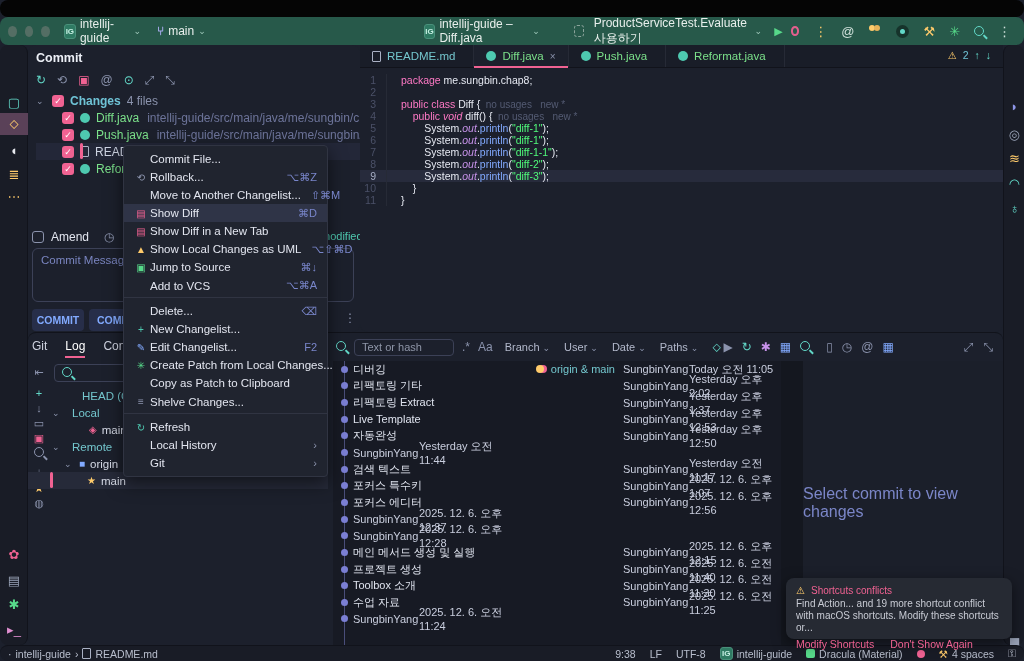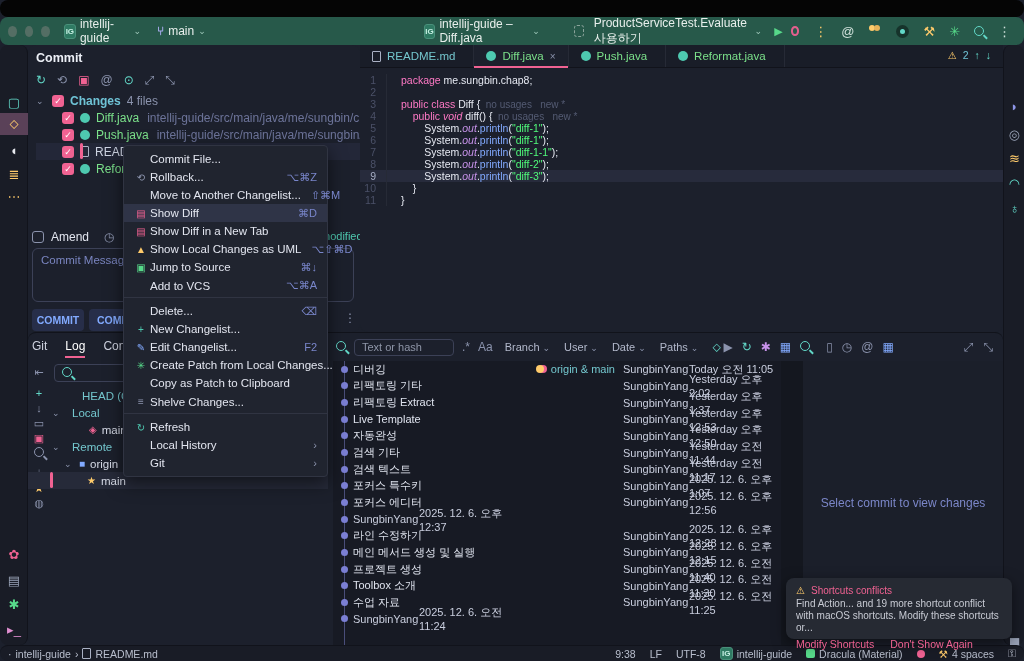--- a/index.html
+++ b/index.html
@@ -89,21 +89,21 @@
   #commitList::before{content:"";position:absolute;left:11px;top:0;bottom:0;width:1px;background:#4a4e7a;}
   .commit-row{height:16.65px;display:flex;align-items:center;font-size:11px;position:relative;padding-left:20px;}
   .commit-row .dot{position:absolute;left:8px;width:7px;height:7px;border-radius:50%;background:#7b7fd4;}
   .commit-row .msg{flex:1;color:#dfe3ee;white-space:nowrap;overflow:hidden;}
   .commit-row .tagwrap{display:flex;align-items:center;gap:4px;color:#74c7ce;margin-right:8px;}
   .tag-ic{width:8px;height:8px;border-radius:50%;background:#ffcb6b;box-shadow:3px 0 0 #f06292;margin-right:3px;}
   .commit-row .author{width:66px;color:#c9cede;flex:0 0 66px;}
   .commit-row .date{width:92px;color:#c9cede;flex:0 0 92px;}
   #scrollStrip{position:absolute;left:753px;top:28px;width:22px;bottom:0;background:#14171f;}
   #details{position:absolute;left:775px;top:28px;right:0;bottom:0;background:#1b1f2a;display:flex;align-items:center;justify-content:center;}
-  .placeholder{color:#7b86c8;font-size:12px;}
+  .placeholder{color:#7b86c8;font-size:16px;}
   
   #statusbar{left:0;top:645px;width:1024px;height:16px;background:#191c26;border-top:1px solid #11131b;display:flex;align-items:center;font-size:10.5px;color:#b9bfce;}
   .sb-item{margin-right:14px;display:flex;align-items:center;gap:4px;}
   .pinkdot{width:8px;height:8px;border-radius:50%;background:#f06292;}
   .matl{width:9px;height:9px;background:#57d98a;border-radius:2px;}
   
   #ctxmenu{left:123px;top:145px;width:205px;background:#20242f;border:1px solid #303442;border-radius:4px;box-shadow:0 6px 18px rgba(0,0,0,.55);padding:4px 0;z-index:50;}
   .mi{height:18px;display:flex;align-items:center;padding:0 10px 0 8px;font-size:11.5px;color:#e2e5ef;}
   .mi.sel{background:#2f3447;}
   .mi-ic{width:18px;flex:0 0 18px;font-size:10px;color:#8b93ad;text-align:center;}
@@ -444,21 +444,20 @@
         </div>
         <div class="commit-row">
           <span class="dot"></span>
           <span class="msg">자동완성</span>
 
           <span class="author">SungbinYang</span>
           <span class="date">Yesterday 오후 12:50</span>
         </div>
         <div class="commit-row">
           <span class="dot"></span>
-          <span class="msg">검색 기타</span>
 
           <span class="author">SungbinYang</span>
           <span class="date">Yesterday 오전 11:44</span>
         </div>
         <div class="commit-row">
           <span class="dot"></span>
           <span class="msg">검색 텍스트</span>
 
           <span class="author">SungbinYang</span>
           <span class="date">Yesterday 오전 11:17</span>
@@ -478,21 +477,20 @@
           <span class="date">2025. 12. 6. 오후 12:56</span>
         </div>
         <div class="commit-row">
           <span class="dot"></span>
 
           <span class="author">SungbinYang</span>
           <span class="date">2025. 12. 6. 오후 12:37</span>
         </div>
         <div class="commit-row">
           <span class="dot"></span>
-          <span class="msg">라인 수정하기</span>
 
           <span class="author">SungbinYang</span>
           <span class="date">2025. 12. 6. 오후 12:28</span>
         </div>
         <div class="commit-row">
           <span class="dot"></span>
           <span class="msg">메인 메서드 생성 및 실행</span>
 
           <span class="author">SungbinYang</span>
           <span class="date">2025. 12. 6. 오후 12:15</span>

